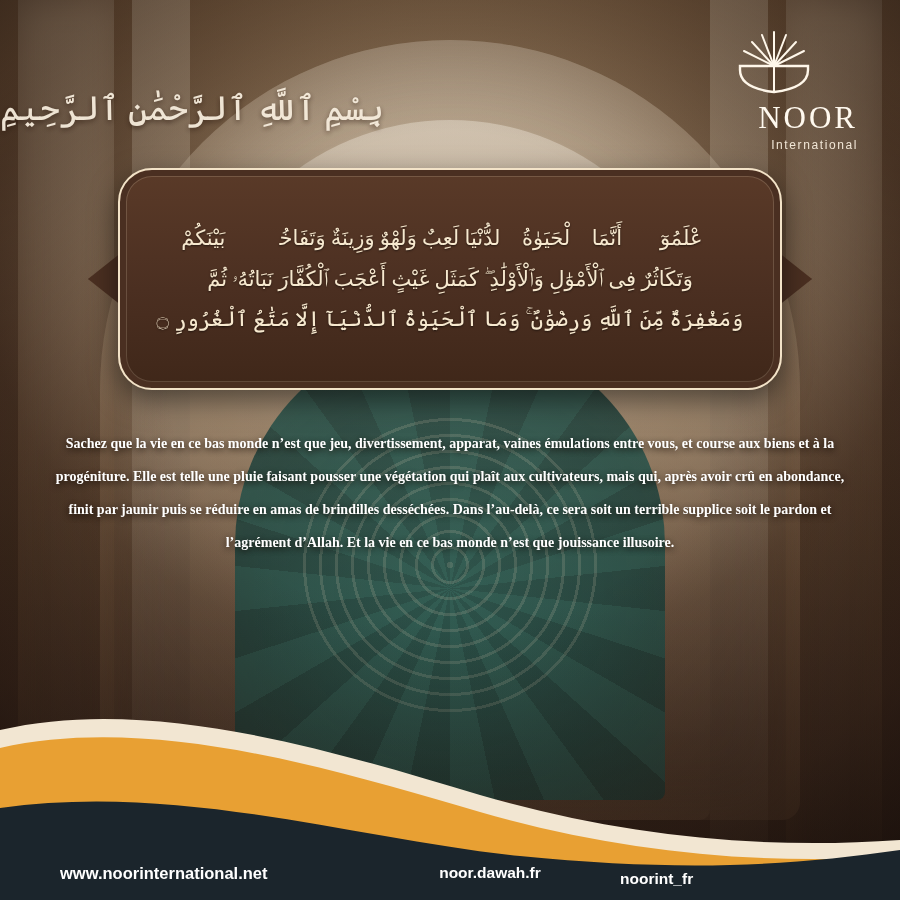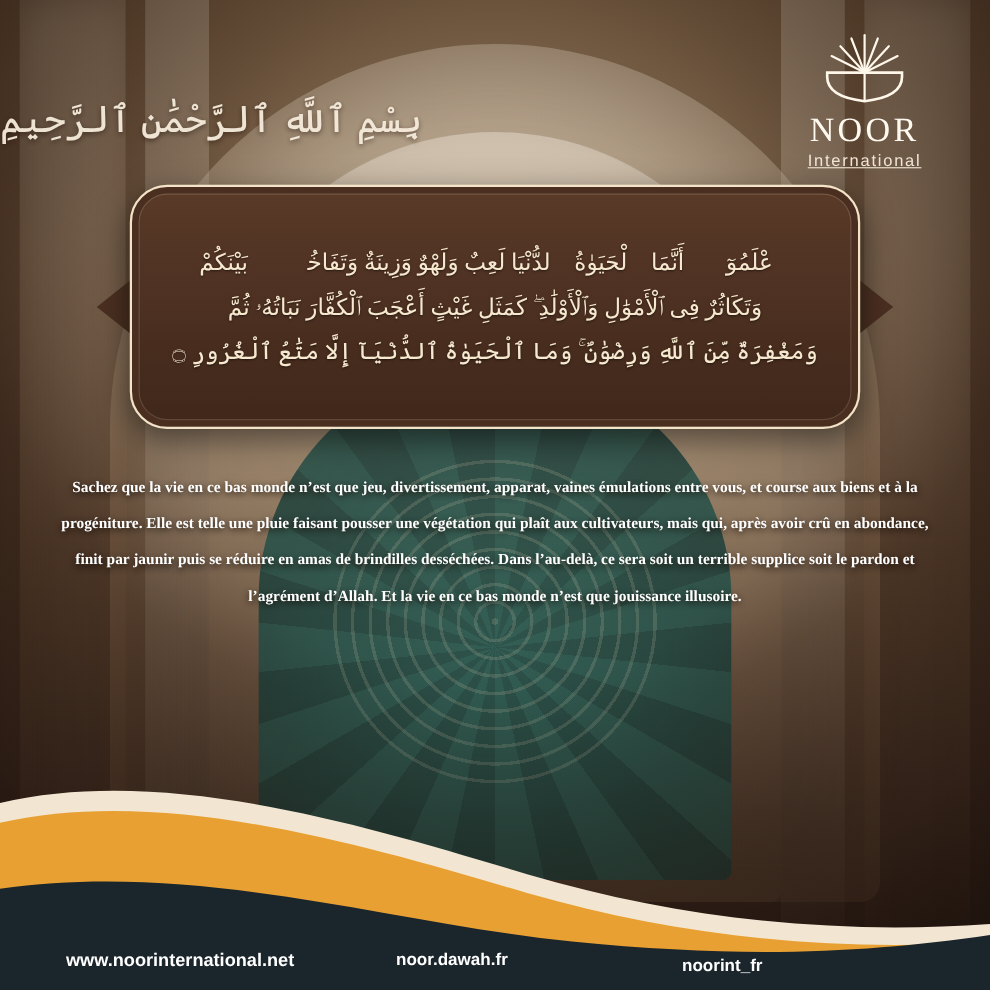--- a/index.html
+++ b/index.html
@@ -55,30 +55,30 @@
   .col.l { left: 18px; } .col.r { right: 18px; }
   .col2 { position:absolute; top:0; bottom:0; width: 58px; background: linear-gradient(180deg, rgba(240,228,206,0.30), rgba(90,64,44,0.12)); }
   .col2.l { left: 132px; } .col2.r { right: 132px; }
   .vignette {
     position:absolute; inset:0;
     background: radial-gradient(ellipse 700px 620px at 50% 42%, rgba(0,0,0,0) 40%, rgba(30,18,12,0.45) 80%, rgba(22,13,9,0.72) 100%);
   }
 
   
   .logo {
-    position: absolute; right: 30px; top: 26px;
-    width: 168px; text-align: center; color: #fffaf2;
+    position: absolute; right: 42px; top: 26px;
+    width: 168px; text-align: right; color: #fffaf2;
   }
   .logo-mark { width: 84px; height: 68px; margin: 0 auto 8px; display:block; }
   .logo-name {
     font-family: "Liberation Serif", serif;
     font-size: 31px; letter-spacing: 3px; color: #fff9ef; line-height: 1;
   }
   .logo-sub {
-    font-size: 15px; letter-spacing: 1.6px; color: #f1e6d6; margin-top: 5px; text-decoration: underline;
+    font-size: 12px; letter-spacing: 1.6px; color: #f1e6d6; margin-top: 5px;
   }
 
   
   .basmala {
     position: absolute; left: 0; right: 0; top: 88px;
     text-align: left;
     font-family: "Liberation Serif", serif;
     font-size: 34px; color: #f6ecdc; direction: rtl;
     text-shadow: 0 2px 5px rgba(40,22,12,0.55);
     opacity: 0.95;
@@ -134,21 +134,21 @@
 
   
   .footer { position: absolute; left: 0; right: 0; bottom: 0; height: 210px; }
   .footer svg { position: absolute; inset: 0; width: 100%; height: 100%; display: block; }
   .footer-links {
     position: absolute; left: 0; right: 0; bottom: 12px;
     display: flex; align-items: center; padding: 0 60px;
     color: #ffffff; font-size: 16.5px; font-weight: 700;
   }
   .f-site { width: 300px; }
-  .f-fb { width: 260px; font-size: 15.5px; }
+  .f-fb { width: 260px; text-align: center; font-size: 15.5px; }
   .f-ig { flex: 1; text-align: left; font-size: 15.5px; margin-top: 12px; }
 </style>
 </head>
 <body>
 
 <div class="canvas">
 
   <div class="bg-columns">
     <div class="bg-arch-outer"></div>
     <div class="bg-arch-inner"></div>

